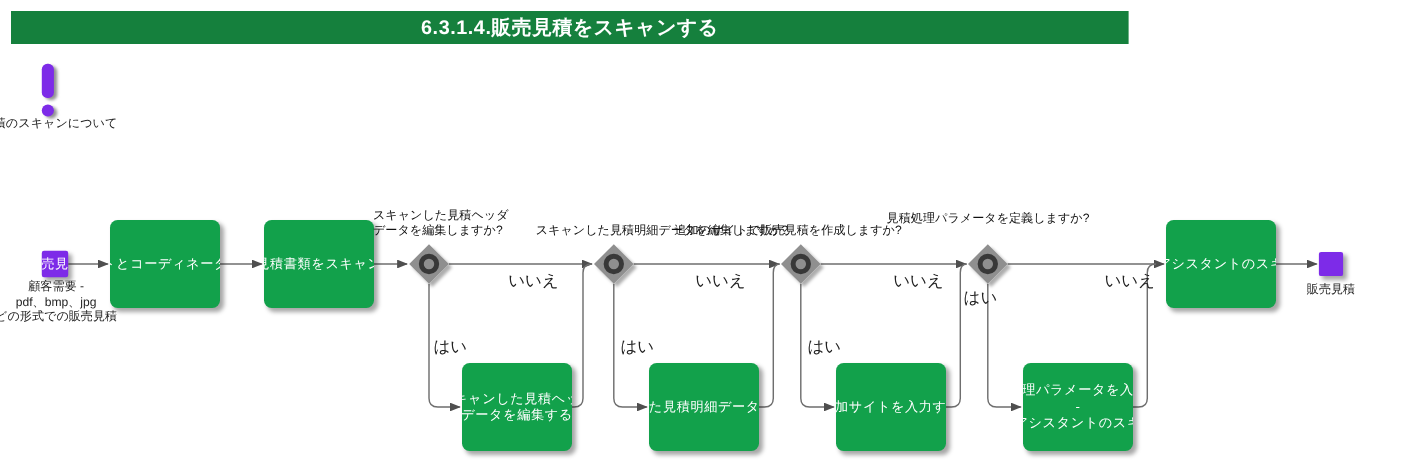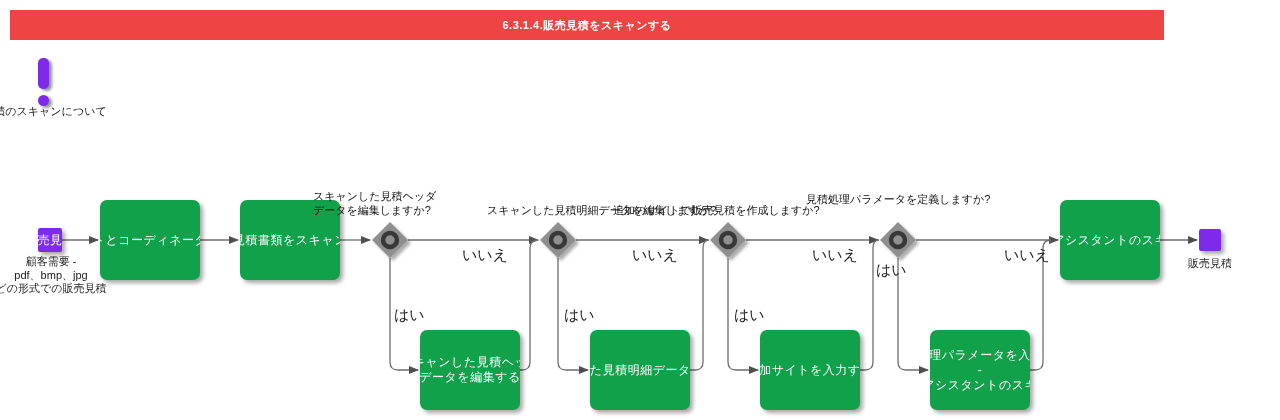--- a/index.html
+++ b/index.html
@@ -1,22 +1,22 @@
 <!DOCTYPE html>
 <html><head>
 <meta charset="utf-8">
 <style>
   html,body{margin:0;padding:0;background:#ffffff;}
   .stage{
     position:relative;width:1280px;height:420px;overflow:hidden;background:#ffffff;
     font-family:"Liberation Sans","DejaVu Sans",sans-serif;color:#222;
   }
   .banner{
-    position:absolute;left:10px;top:10px;width:1154px;height:30px;
-    background:#ef4444;color:#ffffff;font-size:11px;font-weight:bold;
+    position:absolute;left:10px;top:10px;width:1016px;height:30px;
+    background:#15803d;color:#ffffff;font-size:18px;font-weight:bold;
     display:flex;align-items:center;justify-content:center;letter-spacing:.5px;
   }
   
   .excl{position:absolute;left:38px;top:58px;width:16px;height:50px;
     filter:drop-shadow(3px 2px 1.5px rgba(110,110,110,.75));}
   .excl .bar{position:absolute;left:0;top:0;width:11px;height:31px;background:#7d2be8;border-radius:5px;}
   .excl .dot{position:absolute;left:0;top:37px;width:11px;height:11px;background:#7d2be8;border-radius:50%;}
   .note-label{position:absolute;left:-21px;top:104px;width:132px;text-align:center;
     font-size:11px;white-space:pre;color:#222;}
   
@@ -37,21 +37,21 @@
     color:#fff;font-size:12px;line-height:15px;white-space:pre;text-align:center;letter-spacing:.5px;}
   .t-contact{left:100px;top:200px;}
   .t-scan{left:240px;top:200px;}
   .t-assist{left:1060px;top:200px;}
   .t-edith{left:420px;top:330px;}
   .t-editi{left:590px;top:330px;}
   .t-site{left:760px;top:330px;}
   .t-param{left:930px;top:330px;}
   
   .q{position:absolute;font-size:11px;line-height:14px;white-space:pre;color:#111;}
-  .q1{left:313px;top:189px;}
+  .q1{left:339px;top:189px;}
   .q2{left:443px;top:203px;margin-left:44px;}
   .q3{left:613px;top:203px;}
   .q4{left:806px;top:192px;}
   .el{position:absolute;font-size:15px;color:#222;white-space:pre;}
   .no1{left:462px;top:246px;} .no2{left:632px;top:246px;}
   .no3{left:812px;top:246px;} .no4{left:1004px;top:246px;}
   .yes1{left:394px;top:306px;} .yes2{left:564px;top:306px;}
   .yes3{left:734px;top:306px;} .yes4{left:876px;top:261px;}
   svg.wires{position:absolute;left:0;top:0;}
 </style>

